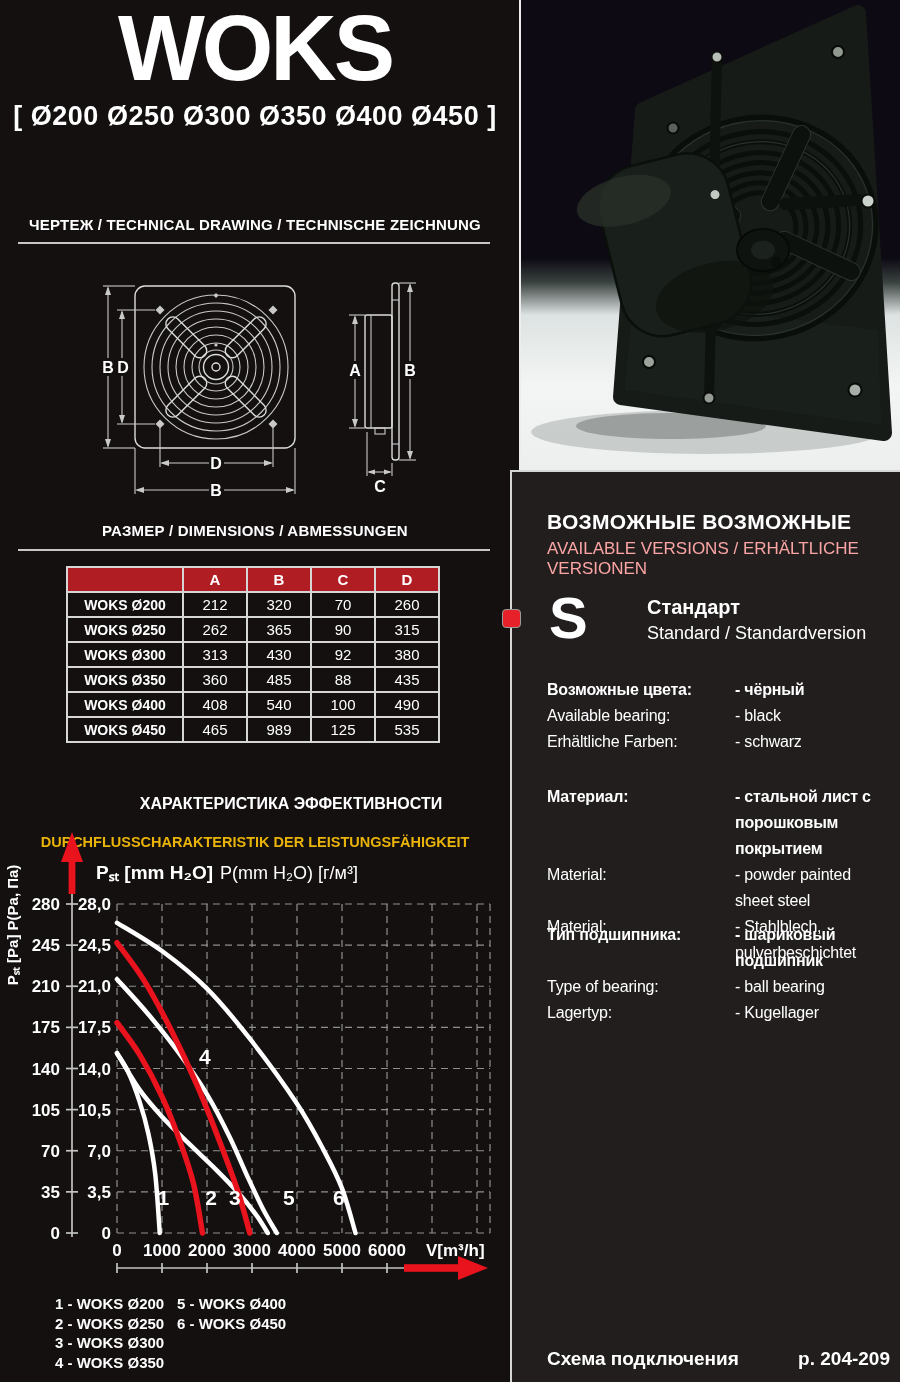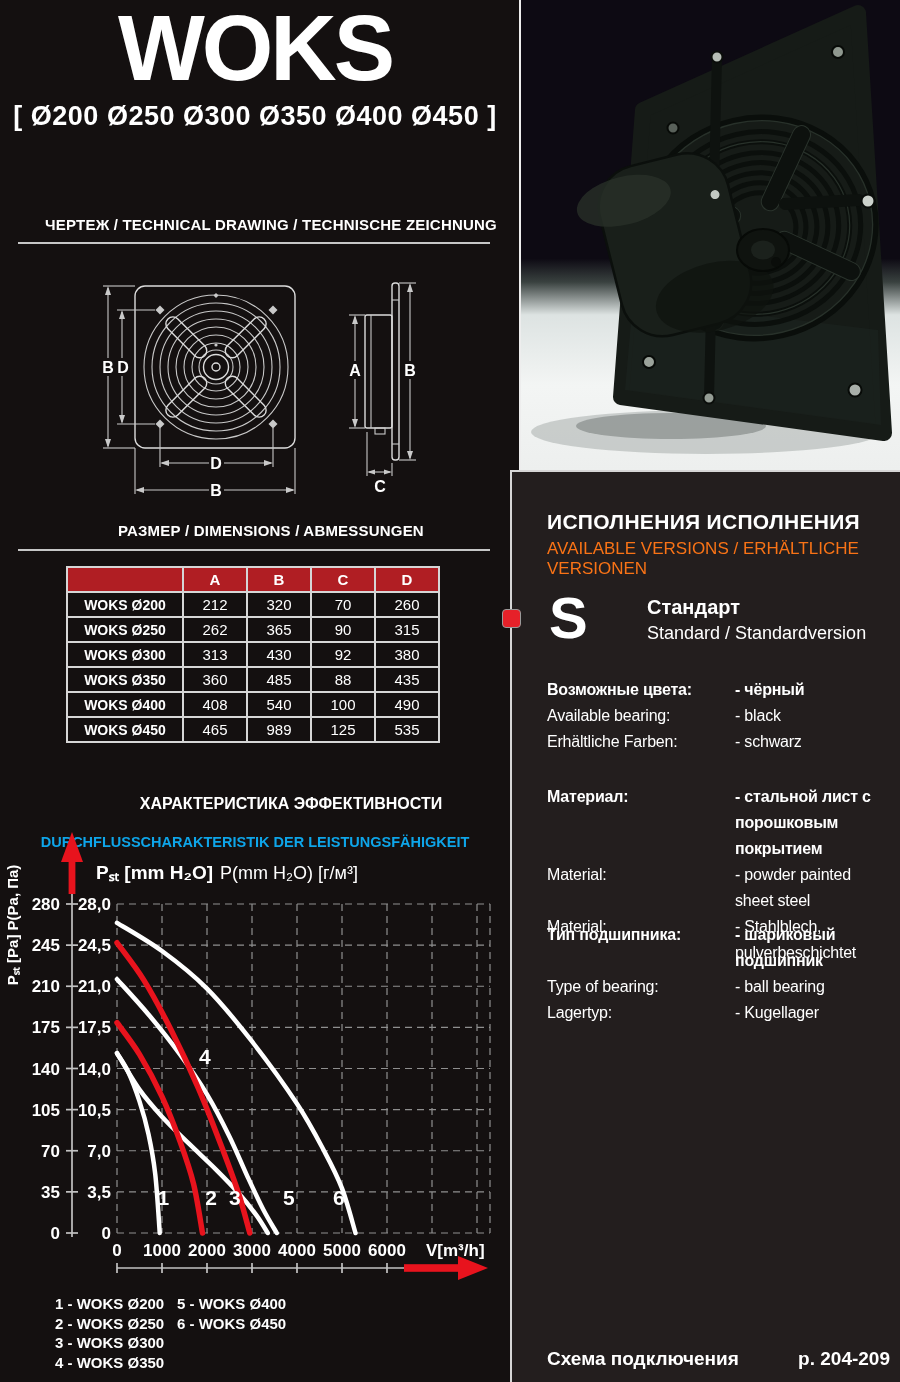--- a/index.html
+++ b/index.html
@@ -4,35 +4,35 @@
 <style>
   html,body{margin:0;padding:0;background:#000;}
   #page{position:relative;width:900px;height:1382px;background:#141010;overflow:hidden;
         font-family:"Liberation Sans",sans-serif;color:#fff;padding-left:28px;}
   .abs{position:absolute;}
 
   
   .woks-title{top:0px;left:0;width:510px;text-align:center;font-size:92px;font-weight:bold;
               letter-spacing:-3px;line-height:1.05;}
   .diam-list{top:101px;left:0;width:510px;text-align:center;font-size:27px;font-weight:bold;letter-spacing:0.5px;}
-  .sec-head{left:16px;width:510px;text-align:center;font-size:15px;font-weight:bold;letter-spacing:0.2px;}
+  .sec-head{left:0;width:510px;text-align:center;font-size:15px;font-weight:bold;letter-spacing:0.2px;}
   .rule{left:18px;width:472px;height:2px;background:#c6c6c6;}
 
   
   table.dims{position:absolute;left:66px;top:566px;width:372px;border-collapse:collapse;table-layout:fixed;}
   table.dims td{border:2px solid #d6d6d6;height:23px;text-align:center;vertical-align:middle;
                 font-size:15px;color:#fff;padding:0;}
   table.dims tr.hdr td{background:#b01e23;font-weight:bold;font-size:15px;}
   table.dims td.model{font-weight:bold;font-size:14px;}
   table.dims col.c0{width:116px;} table.dims col.cv{width:64px;}
 
   
   .chart-t1{top:795px;left:12px;width:558px;text-align:center;font-size:16px;font-weight:bold;}
   .chart-t2{top:816px;left:0;width:510px;text-align:center;font-size:14.5px;font-weight:bold;color:#f2f2f2;}
-  .chart-t3{top:834px;left:0;width:510px;text-align:center;font-size:14.5px;font-weight:bold;color:#0ea5e9;}
+  .chart-t3{top:834px;left:0;width:510px;text-align:center;font-size:14.5px;font-weight:bold;color:#eab308;}
   #chart-svg{position:absolute;left:0;top:826px;}
   #chart-svg .grid{stroke:#8f8f8f;stroke-width:1.2;stroke-dasharray:7 5;fill:none;}
   #chart-svg .axis{stroke:#c2c2c2;stroke-width:1.7;fill:none;}
   #chart-svg text{fill:#ffffff;}
   #chart-svg .pa,#chart-svg .mm{font-size:17px;font-weight:bold;text-anchor:end;}
   #chart-svg .xnum{font-size:17px;font-weight:bold;text-anchor:middle;}
   #chart-svg .vlbl{font-size:17px;font-weight:bold;text-anchor:start;}
   #chart-svg .rot-title{font-size:15px;font-weight:bold;text-anchor:middle;}
   #chart-svg .mm-title{font-size:19px;}
   #chart-svg .mm-title .b{font-weight:bold;}
@@ -53,21 +53,21 @@
   
   .photo{left:519px;top:0;width:381px;height:470px;border-left:2px solid #ededed;box-sizing:border-box;
          overflow:hidden;
          background:linear-gradient(#0d0a13 0%,#0d0a13 55%,#39413f 60%,#dde3e2 67%,#f3f5f4 82%,#edefee 100%);}
 
   
   .vpanel{left:510px;top:470px;width:390px;height:912px;background:#231e1e;
           border-left:2px solid #d6d6d6;border-top:2px solid #d6d6d6;box-sizing:border-box;}
   .vpanel .abs{position:absolute;}
   .vp-title{top:38px;left:35px;font-size:21px;font-weight:bold;letter-spacing:0.3px;}
-  .vp-sub{top:67px;left:35px;font-size:17px;color:#f97316;}
+  .vp-sub{top:67px;left:35px;font-size:17px;color:#fca5a5;}
   .v-letter{top:112px;left:37px;font-size:58px;font-weight:bold;}
   .v-name{top:124px;left:135px;font-size:20px;font-weight:bold;}
   .v-name-alt{top:151px;left:135px;font-size:18px;}
   .spec-block{left:35px;width:345px;}
   .spec-row{display:flex;font-size:16px;line-height:26px;letter-spacing:-0.2px;}
   .spec-row .sl{width:152px;flex:none;}
   .spec-row .sv{flex:1;margin-left:36px;}
   .spec-row.b{font-weight:bold;}
   .sb-colors{top:205px;} .sb-material{top:312px;} .sb-bearing{top:450px;}
   .vp-foot-l{left:35px;bottom:12px;font-size:19px;font-weight:bold;}
@@ -423,21 +423,21 @@
         <circle cx="205" cy="206" r="4.5" fill="#c2c8c2"></circle>
       </g>
 
       <ellipse cx="242" cy="250" rx="26" ry="21" fill="#0f130f" stroke="#070a07" stroke-width="2"></ellipse>
       <ellipse cx="242" cy="250" rx="12" ry="9.5" fill="#1b211c"></ellipse>
       <circle cx="255" cy="262" r="5" fill="#0a0d0a"></circle>
     </svg>
   </div>
 
   <div class="abs vpanel">
-    <div class="abs vp-title">ИСПОЛНЕНИЯ ИСПОЛНЕНИЯ</div>
+    <div class="abs vp-title">ВОЗМОЖНЫЕ ВОЗМОЖНЫЕ</div>
     <div class="abs vp-sub">AVAILABLE VERSIONS / ERHÄLTLICHE VERSIONEN</div>
     <div class="abs v-letter">S</div>
     <div class="abs v-name">Стандарт</div>
     <div class="abs v-name-alt">Standard / Standardversion</div>
 
     <div class="abs spec-block sb-colors">
       <div class="spec-row b">
         <span class="sl">Возможные цвета:</span>
         <span class="sv">- чёрный</span>
       </div>

